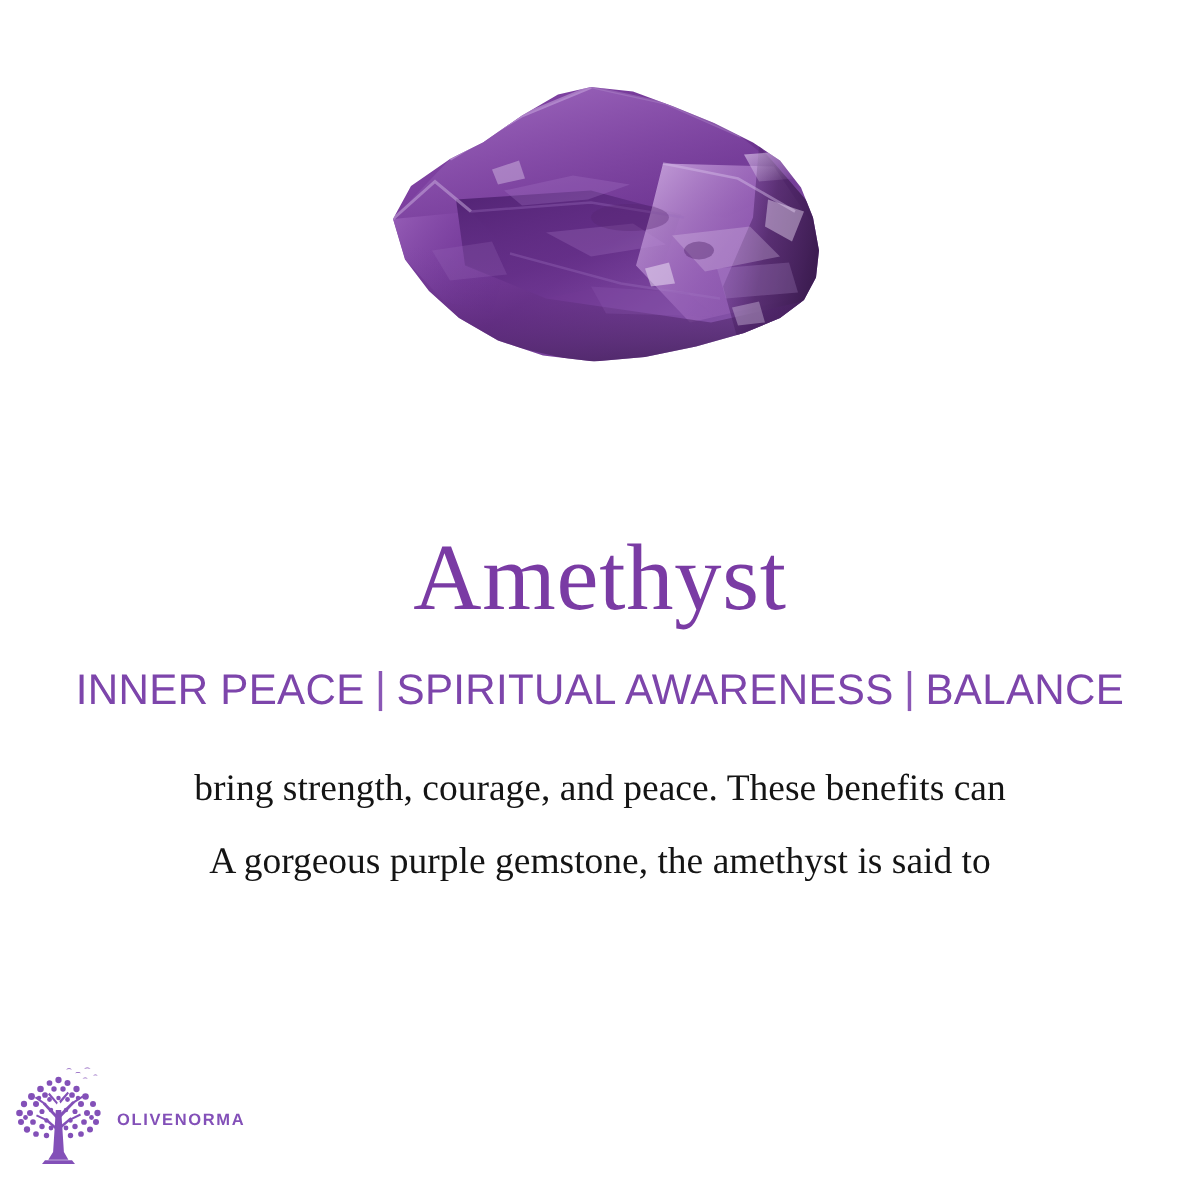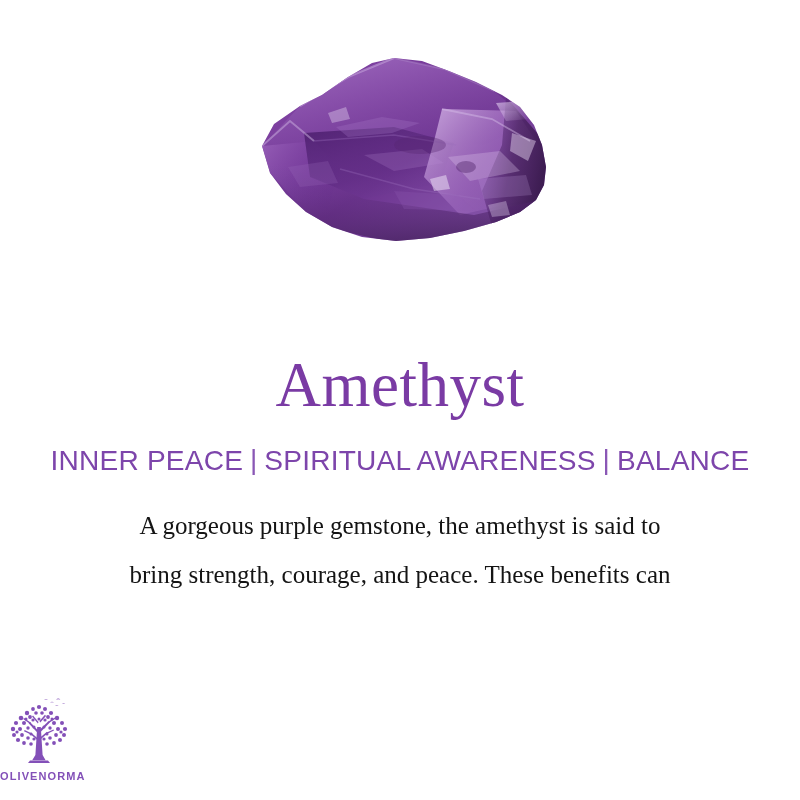--- a/index.html
+++ b/index.html
@@ -95,21 +95,22 @@
   }
   .desc-line { display: block; }
 
   
   .brand {
     position: absolute;
     left: 0;
     right: 0;
     bottom: 18px;
     display: flex;
-    flex-direction: column;
+    flex-direction: row;
+    align-items: center;
   }
   .brand-mark { width: 78px; height: 72px; display: block; }
   .brand-name {
     margin-top: 1px;
     font-family: "Liberation Sans", "DejaVu Sans", sans-serif;
     font-size: 11px;
     font-weight: 700;
     letter-spacing: 1.1px;
     color: #8350b8;
   }
@@ -226,22 +227,22 @@
 
   <div class="keywords">
     <span class="kw">INNER PEACE</span>
     <span class="kw-sep">|</span>
     <span class="kw">SPIRITUAL AWARENESS</span>
     <span class="kw-sep">|</span>
     <span class="kw">BALANCE</span>
   </div>
 
   <p class="desc">
+    <span class="desc-line">bring strength, courage, and peace. These benefits can</span>
     <span class="desc-line">A gorgeous purple gemstone, the amethyst is said to</span>
-    <span class="desc-line">bring strength, courage, and peace. These benefits can</span>
   </p>
 
   <div class="brand">
     <svg class="brand-mark" viewBox="0 0 78 72" xmlns="http://www.w3.org/2000/svg">
       <g fill="#8350b8">
 
         <path d="M37.2,30 L40.8,30 L42.6,58 L45.6,63.2 L32.2,63.2 L35.4,58 Z"></path>
 
         <path d="M30,63.5 L48,63.5 L50,66 L28,66 Z"></path>
 

